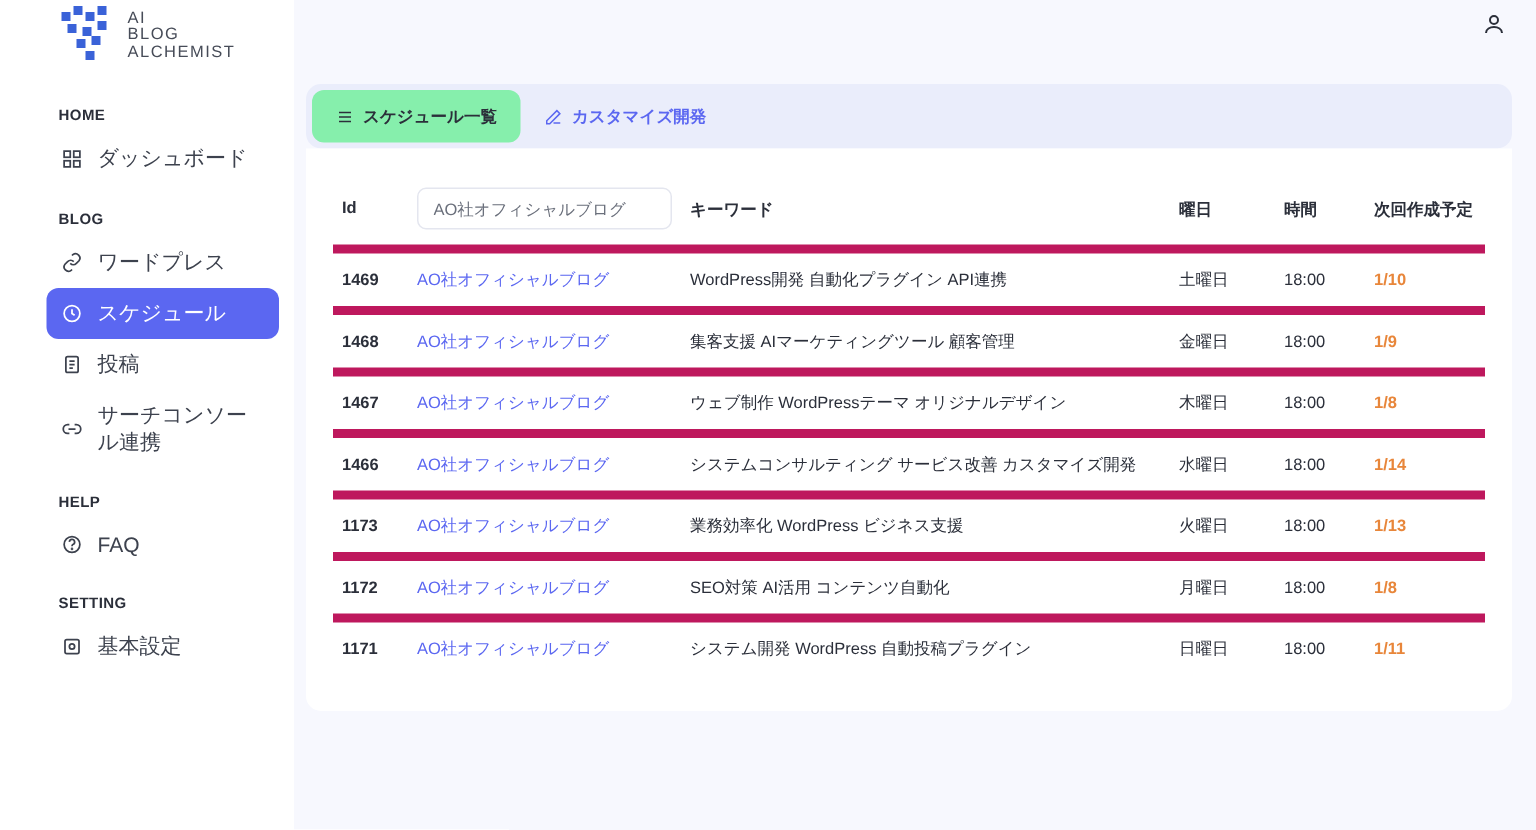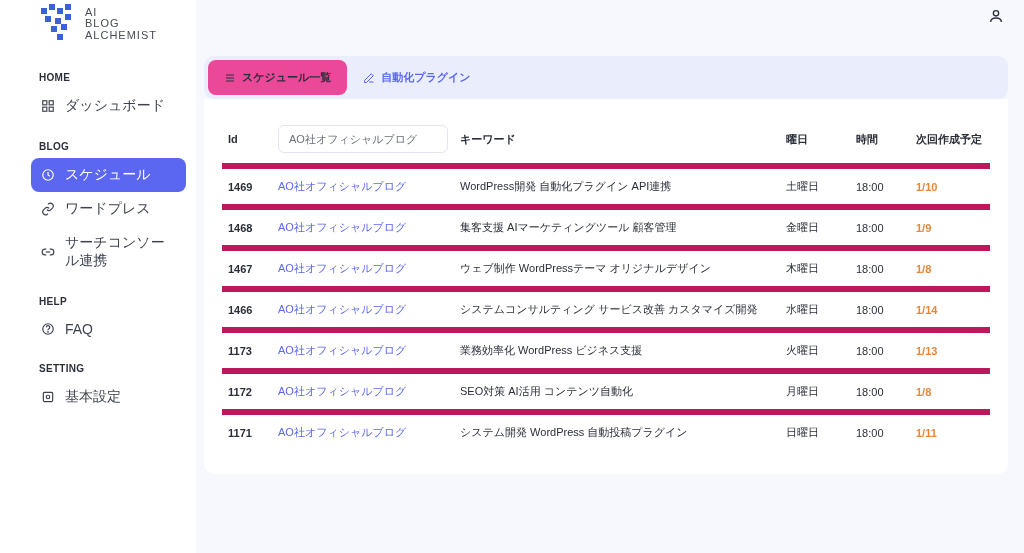--- a/index.html
+++ b/index.html
@@ -12,21 +12,21 @@
 .logo-text span { display: block; }
 .section { margin-top: 12px; }
 .section-title { font-size: 10px; font-weight: 700; color: #2b2f3a; padding: 6px 8px; letter-spacing: 0.3px; }
 .nav-item { display: flex; align-items: center; gap: 10px; padding: 8px 10px; border-radius: 8px; color: #3d424e; cursor: pointer; font-size: 14px; }
 .nav-item.active { background: #5b67f1; color: #fff; }
 .nav-item .ic { width: 14px; height: 14px; display: flex; align-items: center; justify-content: center; }
 .main { flex: 1; background: #f7f8fe; padding: 16px 16px 16px 8px; position: relative; }
 .user-icon { position: absolute; top: 8px; right: 20px; cursor: pointer; }
 .tabs { display: flex; background: #eaedfb; border-radius: 10px; padding: 4px; margin: 40px 0 0 0; }
 .tab { padding: 10px 16px; border-radius: 8px; font-size: 11px; font-weight: 600; display: flex; align-items: center; gap: 6px; cursor: pointer; color: #5b67f1; }
-.tab.active { background: #ec4899; color: #2b2f3a; }
+.tab.active { background: #86efac; color: #2b2f3a; }
 .card { background: #fff; border-radius: 0 0 10px 10px; padding: 16px 18px 24px; }
 table { width: 100%; border-collapse: collapse; }
 th, td { text-align: left; padding: 10px 6px; font-size: 11px; vertical-align: middle; }
 th { font-weight: 700; color: #2b2f3a; border-bottom: none; }
 tbody td { border-top: 6px solid #be185d; }
 .id-col { width: 50px; font-weight: 700; }
 .blog-col { width: 180px; }
 .keyword-col { width: auto; }
 .day-col { width: 70px; }
 .time-col { width: 60px; }
@@ -74,37 +74,48 @@
                 <rect x="14" y="3" width="7" height="7"></rect>
                 <rect x="3" y="14" width="7" height="7"></rect>
                 <rect x="14" y="14" width="7" height="7"></rect>
               </svg>
             </span>
             <span>ダッシュボード</span>
           </div>
         </div>
         <div class="section">
           <div class="section-title">BLOG</div>
+          <div class="nav-item">
+            <span class="ic">
+              <svg width="14" height="14" viewBox="0 0 24 24" fill="none" stroke="currentColor" stroke-width="2">
+                <path d="M10 13a5 5 0 0 0 7 0l3-3a5 5 0 0 0-7-7l-1 1"></path>
+                <path d="M14 11a5 5 0 0 0-7 0l-3 3a5 5 0 0 0 7 7l1-1"></path>
+              </svg>
+            </span>
+            <span>ワードプレス</span>
+          </div>
           <div class="nav-item active">
             <span class="ic">
               <svg width="14" height="14" viewBox="0 0 24 24" fill="none" stroke="currentColor" stroke-width="2">
                 <circle cx="12" cy="12" r="9"></circle>
                 <path d="M12 7v5l3 2"></path>
               </svg>
             </span>
             <span>スケジュール</span>
           </div>
           <div class="nav-item">
             <span class="ic">
               <svg width="14" height="14" viewBox="0 0 24 24" fill="none" stroke="currentColor" stroke-width="2">
-                <path d="M10 13a5 5 0 0 0 7 0l3-3a5 5 0 0 0-7-7l-1 1"></path>
-                <path d="M14 11a5 5 0 0 0-7 0l-3 3a5 5 0 0 0 7 7l1-1"></path>
-              </svg>
-            </span>
-            <span>ワードプレス</span>
+                <rect x="5" y="3" width="14" height="18" rx="2"></rect>
+                <line x1="9" y1="8" x2="15" y2="8"></line>
+                <line x1="9" y1="12" x2="15" y2="12"></line>
+                <line x1="9" y1="16" x2="13" y2="16"></line>
+              </svg>
+            </span>
+            <span>投稿</span>
           </div>
           <div class="nav-item">
             <span class="ic">
               <svg width="14" height="14" viewBox="0 0 24 24" fill="none" stroke="currentColor" stroke-width="2">
                 <path d="M9 17H7a5 5 0 0 1 0-10h2"></path>
                 <path d="M15 7h2a5 5 0 0 1 0 10h-2"></path>
                 <line x1="8" y1="12" x2="16" y2="12"></line>
               </svg>
             </span>
             <span>サーチコンソール連携</span>
@@ -153,21 +164,21 @@
             <line x1="4" y1="12" x2="20" y2="12"></line>
             <line x1="4" y1="18" x2="20" y2="18"></line>
           </svg>
         <span>スケジュール一覧</span>
       </div>
       <div class="tab">
         <svg width="12" height="12" viewBox="0 0 24 24" fill="none" stroke="currentColor" stroke-width="2">
             <path d="M12 20h9"></path>
             <path d="M16.5 3.5l4 4L7 21H3v-4L16.5 3.5z"></path>
           </svg>
-        <span>自動化プラグイン</span>
+        <span>カスタマイズ開発</span>
       </div>
     </div>
 
     <div class="card">
       <table>
         <thead>
           <tr>
             <th class="id-col">Id</th>
             <th class="blog-col">
               <input class="filter-input" value="AO社オフィシャルブログ" style="">

